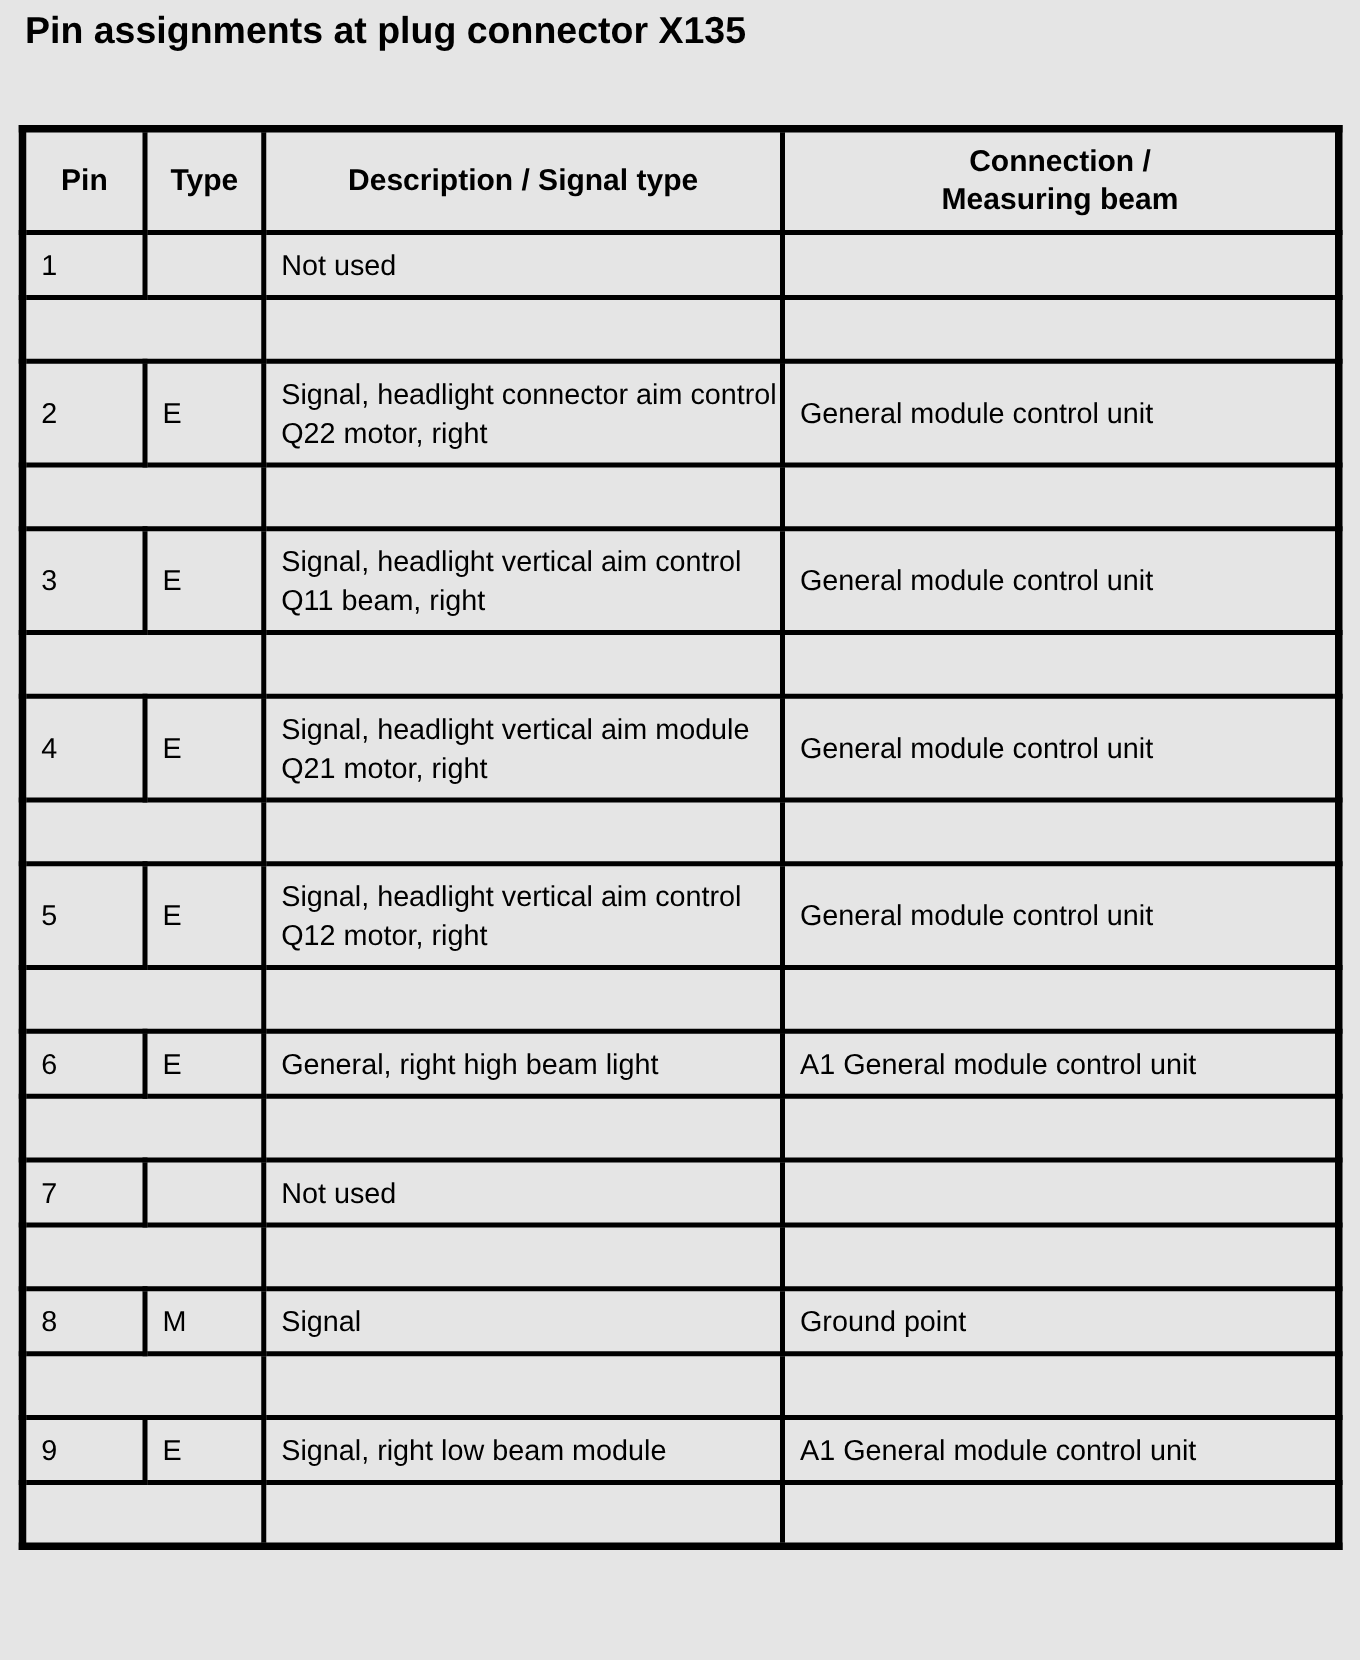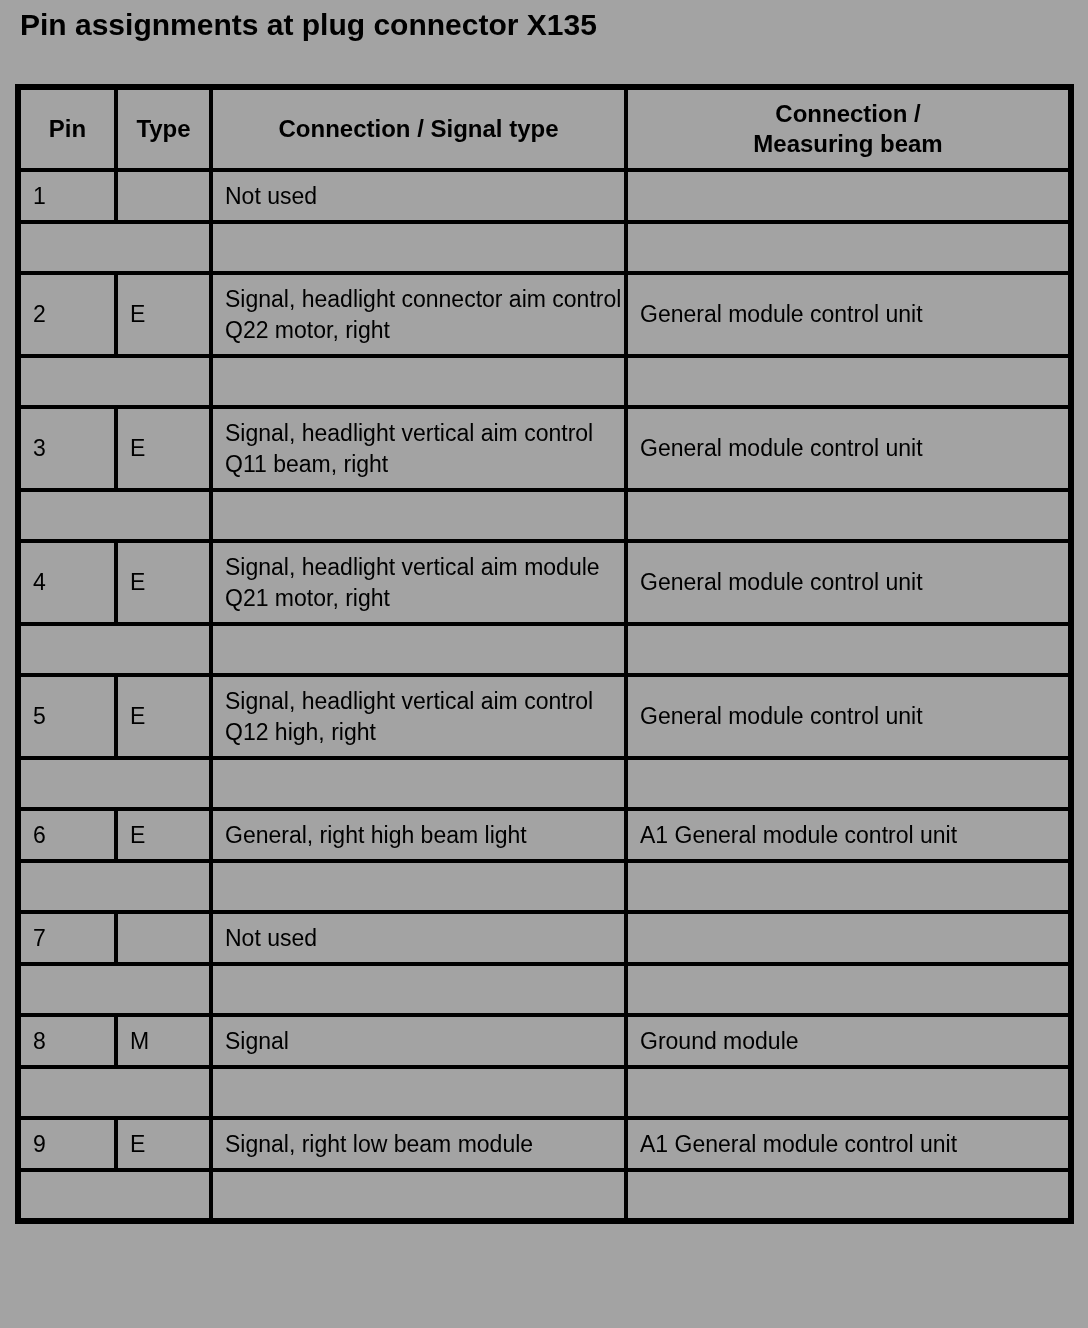--- a/index.html
+++ b/index.html
@@ -6,36 +6,36 @@
     margin: 0;
     padding: 0;
     background: #ffffff;
     color: #000000;
     font-family: "Liberation Sans", sans-serif;
   }
   .page {
     position: relative;
     width: 1088px;
     height: 1328px;
-    background: #a3a3a3;
+    background: #e5e5e5;
     overflow: hidden;
   }
   .title {
     position: absolute;
     left: 20px;
     top: 8px;
     font-size: 30px;
     font-weight: bold;
     letter-spacing: 0px;
     white-space: nowrap;
   }
   table.pin-table {
     position: absolute;
     left: 15px;
-    top: 84px;
+    top: 100px;
     width: 1053px;
     border-collapse: collapse;
     table-layout: fixed;
     border: 6px solid #000000;
   }
   .pin-table col.c-pin  { width: 98px;  }
   .pin-table col.c-type { width: 95px;  }
   .pin-table col.c-desc { width: 415px; }
   .pin-table col.c-conn { width: 445px; }
   .pin-table th, .pin-table td {
@@ -72,21 +72,21 @@
       <col class="c-pin">
         <col class="c-type">
         <col class="c-desc">
         <col class="c-conn">
     </colgroup>
 
     <tbody>
         <tr class="h-header">
       <th>Pin</th>
       <th>Type</th>
-      <th>Connection / Signal type</th>
+      <th>Description / Signal type</th>
       <th class="pre-line">Connection /
 Measuring beam</th>
     </tr>
 
     <tr class="h-single">
       <td>1</td>
       <td></td>
       <td class="desc-cell">Not used</td>
       <td class="conn-cell"></td>
     </tr>
@@ -128,21 +128,21 @@
     </tr>
     <tr class="h-spacer">
       <td colspan="2"></td>
       <td></td>
       <td></td>
     </tr>
 
     <tr class="h-tall">
       <td>5</td>
       <td>E</td>
-      <td class="desc-cell">Signal, headlight vertical aim control Q12 high, right</td>
+      <td class="desc-cell">Signal, headlight vertical aim control Q12 motor, right</td>
       <td class="conn-cell">General module control unit</td>
     </tr>
     <tr class="h-spacer">
       <td colspan="2"></td>
       <td></td>
       <td></td>
     </tr>
 
     <tr class="h-single">
       <td>6</td>
@@ -165,21 +165,21 @@
     <tr class="h-spacer">
       <td colspan="2"></td>
       <td></td>
       <td></td>
     </tr>
 
     <tr class="h-single">
       <td>8</td>
       <td>M</td>
       <td class="desc-cell">Signal</td>
-      <td class="conn-cell">Ground module</td>
+      <td class="conn-cell">Ground point</td>
     </tr>
     <tr class="h-spacer">
       <td colspan="2"></td>
       <td></td>
       <td></td>
     </tr>
 
     <tr class="h-single">
       <td>9</td>
       <td>E</td>

